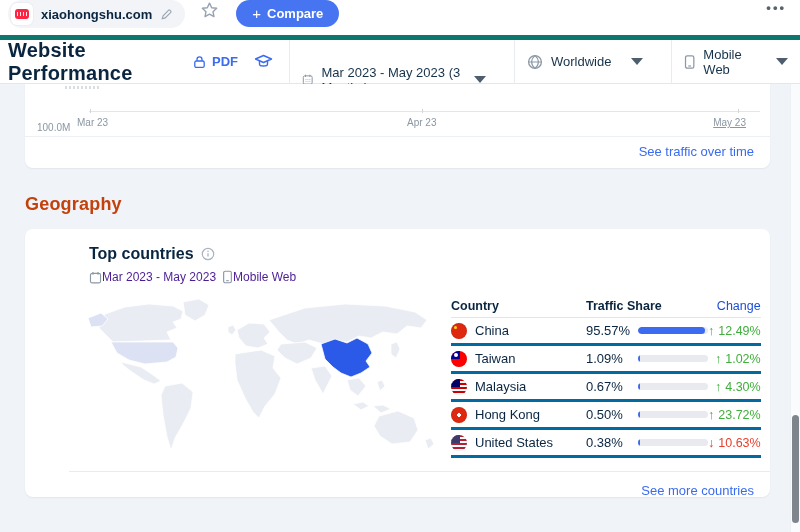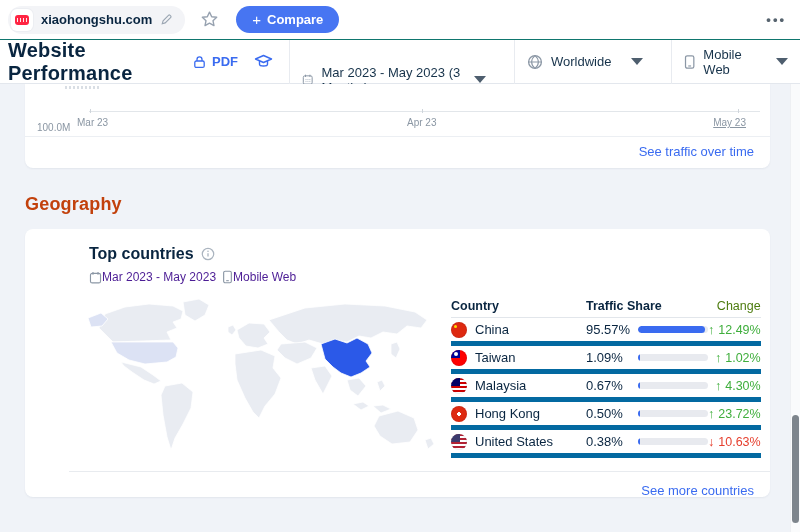--- a/index.html
+++ b/index.html
@@ -1,20 +1,20 @@
 <!DOCTYPE html>
 <html><head>
 <meta charset="utf-8">
 <style>
   * { margin:0; padding:0; box-sizing:border-box; }
   html,body { width:800px; height:532px; overflow:hidden; }
   body { font-family:"Liberation Sans","DejaVu Sans",sans-serif; background:#f0f3f8; color:#092540; position:relative; }
 
   
-  .topbar { height:40px; background:#fff; display:flex; align-items:center; padding:0 14px 0 8px; border-bottom:1px solid #0f766e; }
+  .topbar { height:40px; background:#fff; display:flex; align-items:flex-start; padding:0 14px 0 8px; border-bottom:5px solid #0f766e; }
   .domain-pill { display:flex; align-items:center; background:#f3f4f7; border-radius:15px; height:28px; padding:3px 12px 3px 3px; gap:8px; cursor:pointer; }
   .fav-tile { width:22px; height:22px; background:#fff; border-radius:6px; box-shadow:0 0 0 1px #eceef2; display:flex; align-items:center; justify-content:center; }
   .fav-red { width:14px; height:10px; background:#ff2442; border-radius:3px; position:relative; }
   .fav-red::after { content:""; position:absolute; left:2px; top:3px; right:2px; height:4px;
      background:repeating-linear-gradient(90deg,#fff 0 1px,transparent 1px 3px); opacity:.9; }
   .domain-text { font-size:13px; font-weight:700; color:#092540; }
   .pencil { color:#9aa5b2; }
   .star-btn { margin-left:14px; cursor:pointer; display:flex; }
   .compare-btn { margin-left:16px; height:27px; padding:0 16px; border:none; border-radius:14px; background:#4775f2; color:#fff; font-size:13px; font-weight:700; display:flex; align-items:center; gap:6px; cursor:pointer; font-family:inherit; }
   .compare-plus { font-size:15px; font-weight:400; line-height:1; }
@@ -55,21 +55,21 @@
   .geo-card { border-radius:8px; height:268px; padding-top:16px;padding-left:44px; }
   .geo-title-row { display:flex; align-items:center; gap:7px; padding-left:20px; }
   .geo-title { font-size:16px; font-weight:700; color:#092540; }
   .geo-meta { display:flex; align-items:center; padding-left:20px; margin-top:7px; font-size:12px; color:#4c1d95; }
   .geo-meta .sep { width:6px; }
   .geo-content { display:flex; margin-top:10px; }
   .map-wrap { width:356px; margin-left:16px; flex:none; }
 
   
   .ctable { flex:1; margin:0 16px 0 10px; font-size:13px; }
-  .trow { display:flex; align-items:center; height:28px; border-bottom:5px solid #0369a1; }
+  .trow { display:flex; align-items:center; height:28px; border-bottom:3px solid #0369a1; }
   .thead { height:24px; border-bottom:1px solid #e2e6eb; font-size:12.5px; font-weight:700; color:#092540; }
   .c-country { width:135px; display:flex; align-items:center; gap:8px; }
   .c-share { width:50px; }
   .c-bar { width:70px; height:7px; background:#e8eaef; border-radius:4px; overflow:hidden; margin-left:2px; }
   .c-bar i { display:block; height:100%; background:#3a6bf0; border-radius:4px; }
   .c-change { margin-left:auto; font-size:12.5px; font-weight:500; display:flex; align-items:center; gap:4px; }
   .c-change.up { color:#3fae3c; } .c-change.down { color:#e6402f; }
   .flag { width:16px; height:16px; border-radius:50%; flex:none; box-shadow:inset 0 0 0 1px rgba(9,37,64,.08); }
   .flag-cn { background:#de2910; position:relative; }
   .flag-cn::after { content:""; position:absolute; left:3px; top:3px; width:3px; height:3px; border-radius:50%; background:#ffde00; }
@@ -254,21 +254,21 @@
 
             <path d="M236 50l14-5 12 4 10-5 11 6 4 9-6 8 4 6-9 6-10 4-10-4-8-6-8-8z" fill="#2b59e8"></path>
           </g>
         </svg>
       </div>
 
       <div class="ctable">
         <div class="trow thead">
           <span class="c-country">Country</span>
           <span class="c-share" style="width:118px">Traffic Share</span>
-          <span class="c-change" style="color:#4d7c0f">Change</span>
+          <span class="c-change" style="color:#1d4ed8">Change</span>
         </div>
 
         <div class="trow">
           <span class="c-country">
               <span class="flag flag-cn"></span>
               <span>China</span>
             </span>
           <span class="c-share">95.57%</span>
           <span class="c-bar">
               <i style="width: 66.899px;"></i>

